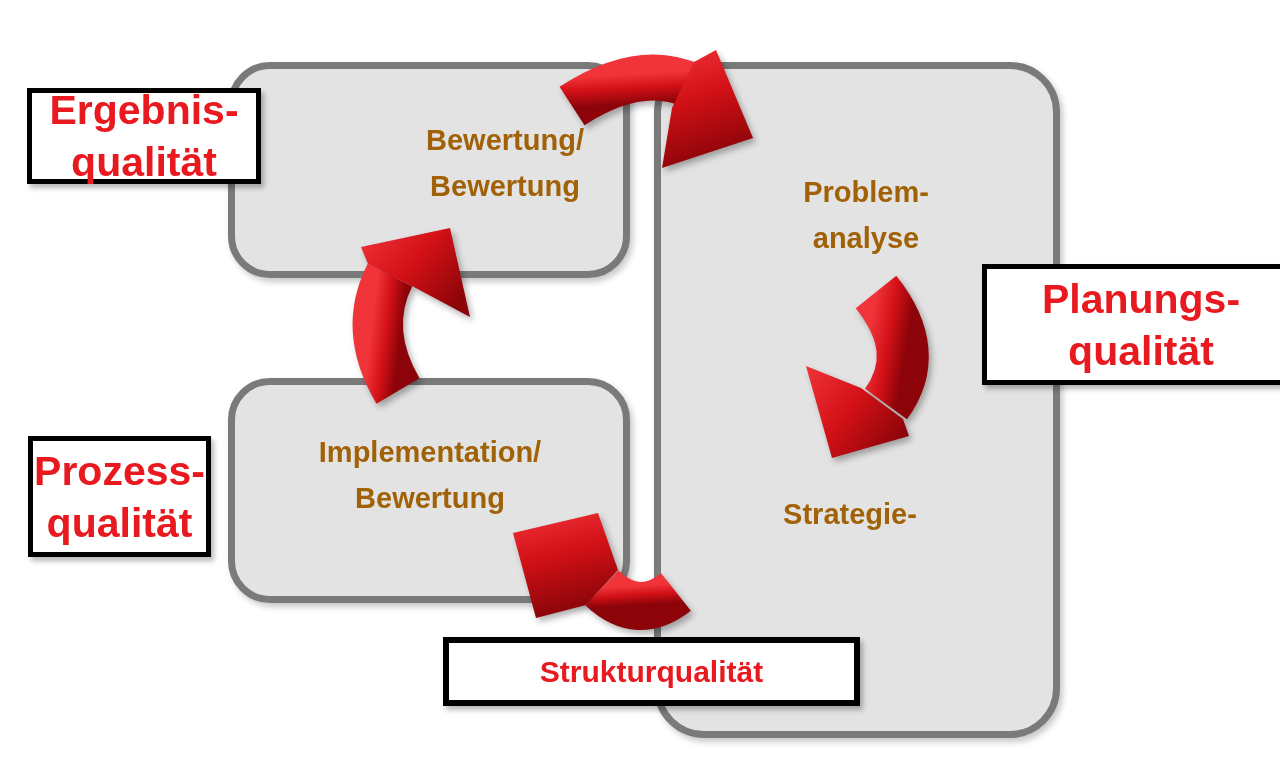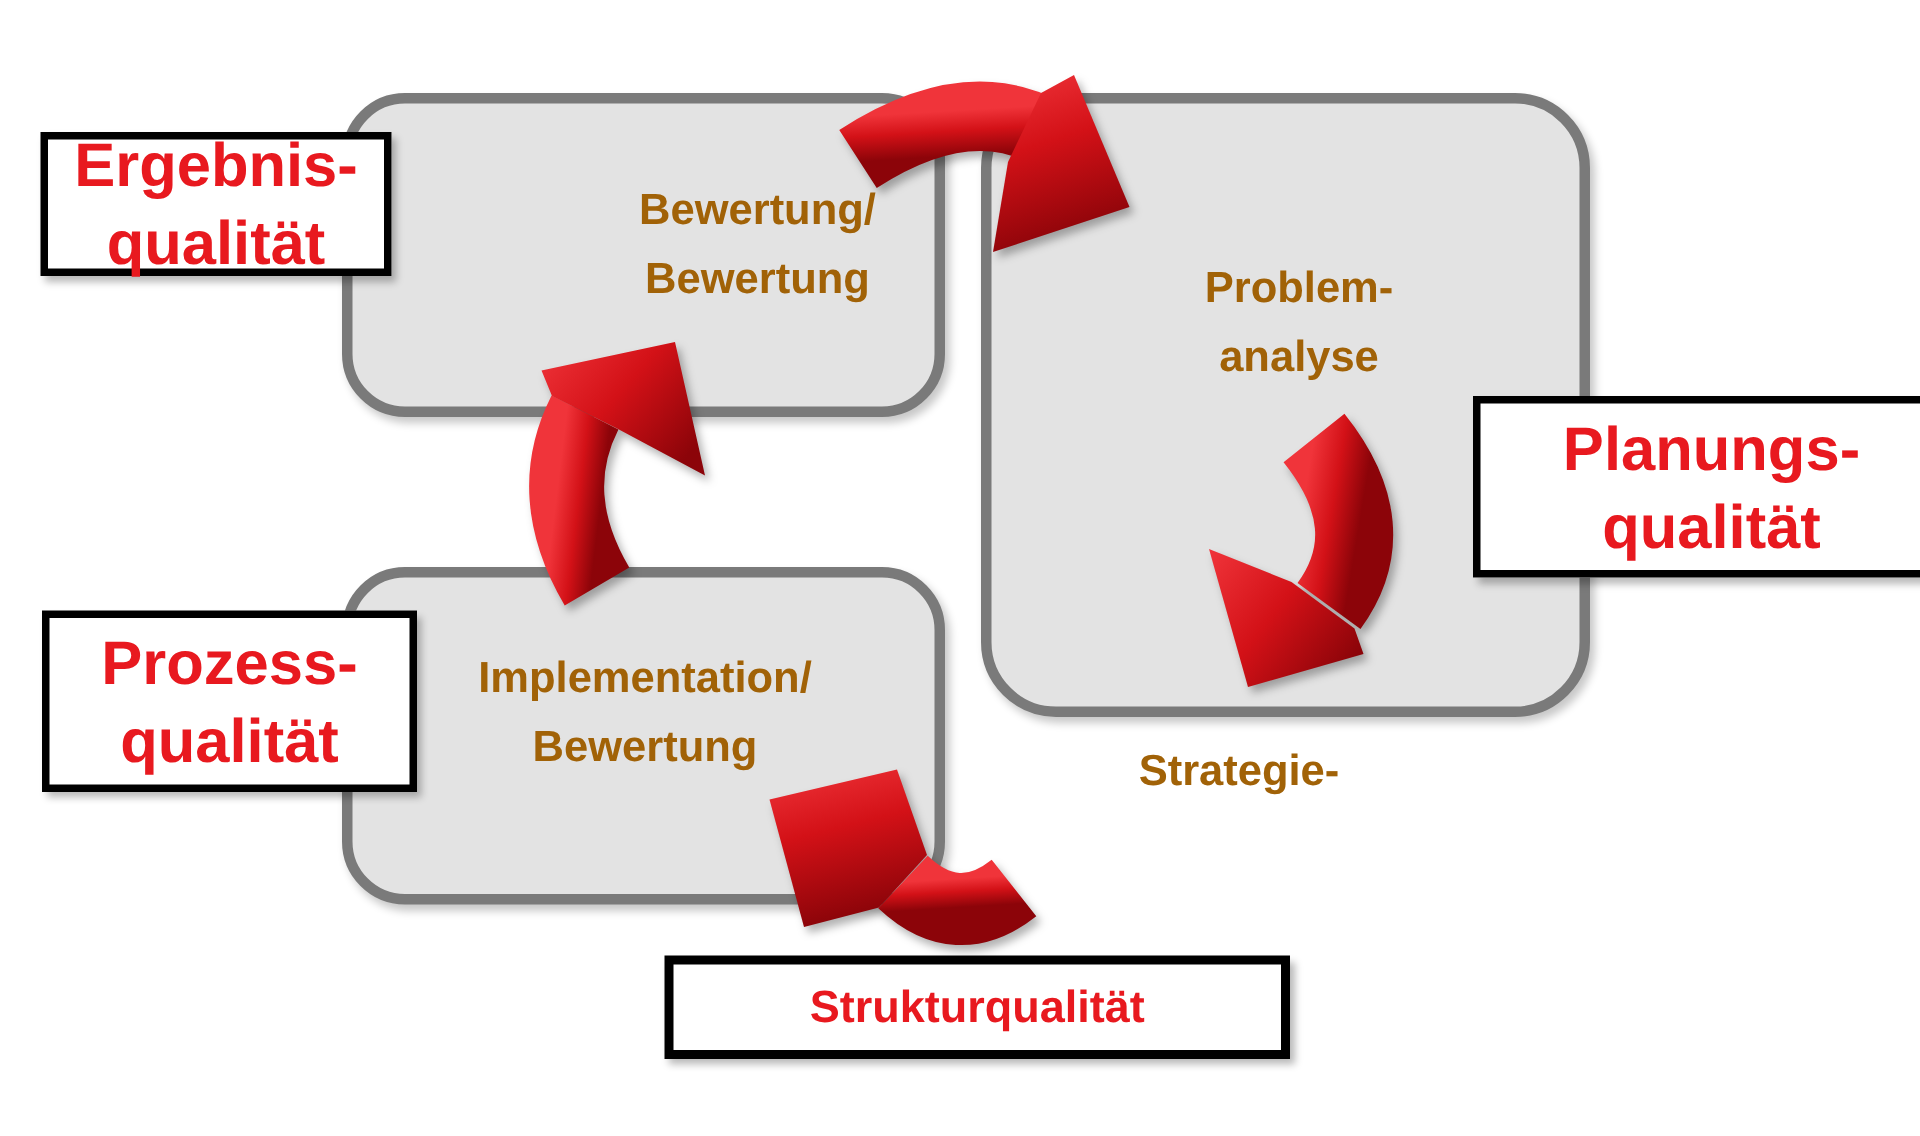--- a/index.html
+++ b/index.html
@@ -19,57 +19,57 @@
   .gray-box {
     position: absolute;
     background: #e3e3e3;
     border: 7px solid #7a7a7a;
     border-radius: 42px;
     box-sizing: border-box;
     box-shadow: 3px 4px 6px rgba(0,0,0,0.22);
   }
   .box-bewertung   { left: 228px; top: 62px;  width: 402px; height: 216px; }
   .box-implementation { left: 228px; top: 378px; width: 402px; height: 225px; }
-  .box-right       { left: 654px; top: 62px;  width: 406px; height: 416px; border-radius: 50px; }
+  .box-right       { left: 654px; top: 62px;  width: 406px; height: 676px; border-radius: 50px; }
 
   .stage-text {
     position: absolute;
     color: #a16207;
     font-weight: bold;
     font-size: 29px;
     line-height: 46px;
     text-align: center;
     white-space: nowrap;
   }
   .stage-text .line { display: block; }
   .text-bewertung      { left: 150px; top: 48px;  width: 240px; } 
   .text-implementation { left: 0;     top: 44px;  width: 390px; } 
   .text-problem        { left: 40px;  top: 100px; width: 330px; } 
-  .text-strategie      { left: 0;     top: 422px; width: 330px; } 
+  .text-strategie      { left: 0;     top: 422px; width: 330px; padding-left: 24px; } 
 
   
   .label-box {
     position: absolute;
     background: #ffffff;
     border: 5px solid #000000;
     box-sizing: border-box;
     display: flex;
     align-items: center;
     justify-content: center;
     text-align: center;
     color: #e8191f;
     font-weight: bold;
     font-size: 41px;
     line-height: 52px;
     box-shadow: 3px 4px 5px rgba(0,0,0,0.28);
     white-space: nowrap;
   }
   .label-box .line { display: block; }
   .label-ergebnis { left: 27px;  top: 88px;  width: 234px; height: 96px; }
-  .label-prozess  { left: 28px;  top: 407px; width: 250px; height: 121px; }
+  .label-prozess  { left: 28px;  top: 436px; width: 183px; height: 121px; }
   .label-planungs { left: 982px; top: 264px; width: 318px; height: 121px; }
   .label-struktur { left: 443px; top: 637px; width: 417px; height: 69px; border-width: 6px; font-size: 30px; }
 
   .arrows-overlay {
     position: absolute;
     left: 0; top: 0;
     width: 1280px;
     height: 757px;
     pointer-events: none;
     filter: drop-shadow(3px 4px 3px rgba(0,0,0,0.30));

